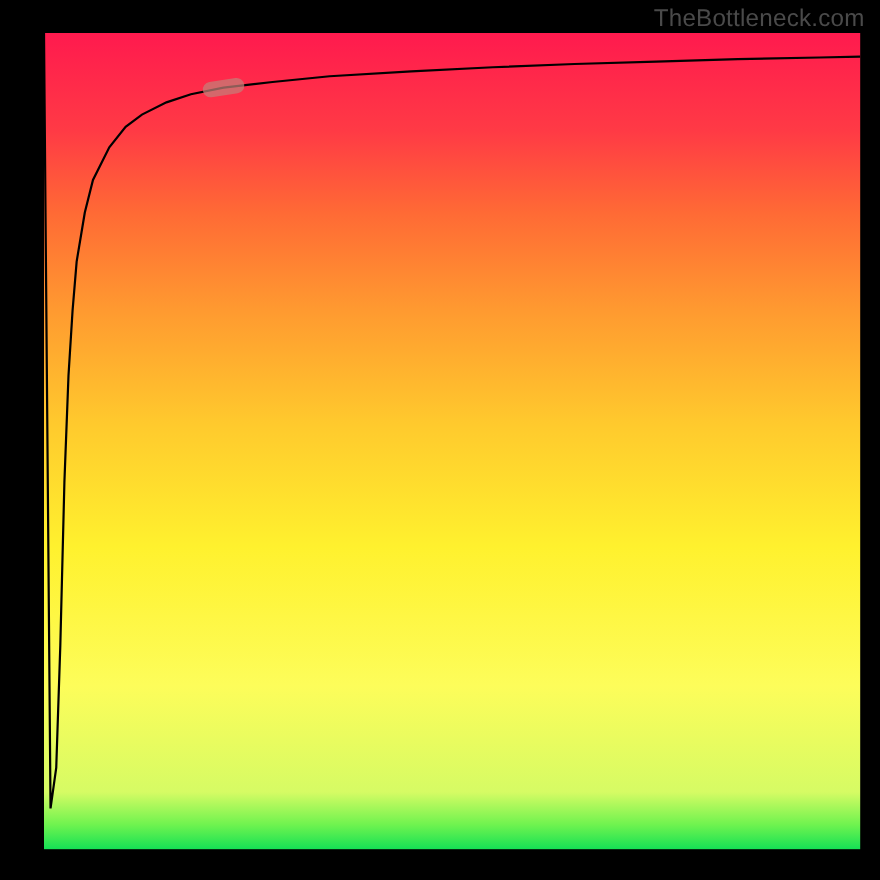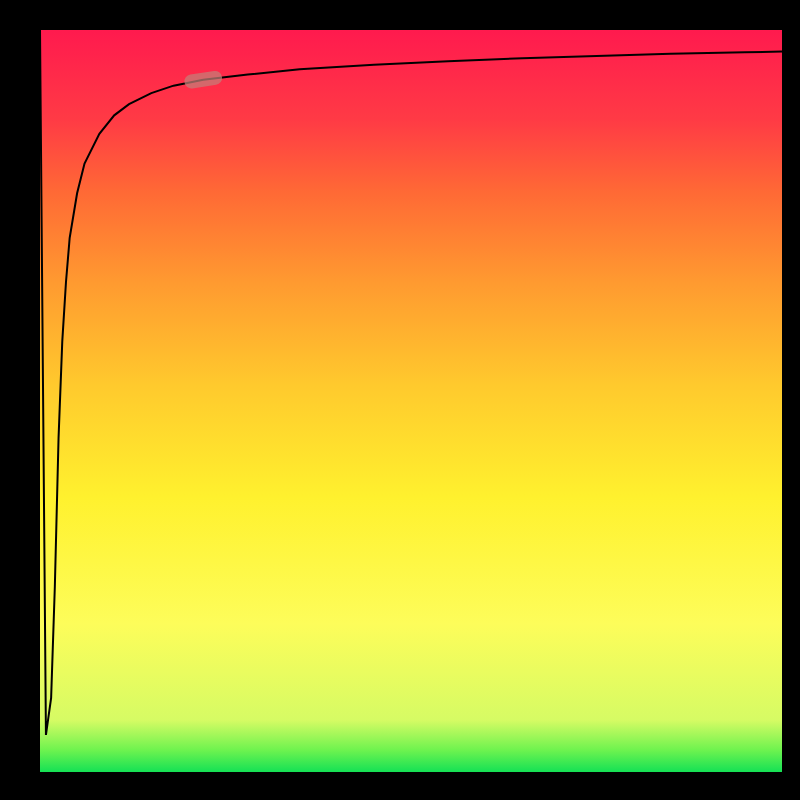--- a/index.html
+++ b/index.html
@@ -62,20 +62,21 @@
   }
   .marker-pill {
     fill: #c47f78;
     opacity: 0.72;
   }
 </style>
 </head>
 <body>
 
 <div class="frame">
+  <div class="watermark">TheBottleneck.com</div>
 
   <div class="plot-area">
     <svg class="curve-layer" viewBox="0 0 742 742" preserveAspectRatio="none">
       <path id="bottleneck-curve" class="curve-path" d="M0.00 0.00 L5.94 704.90 L11.13 667.80 L14.84 556.50 L18.55 408.10 L22.26 311.64 L25.97 252.28 L29.68 207.76 L37.10 163.24 L44.52 133.56 L59.36 103.88 L74.20 85.33 L89.04 74.20 L111.30 63.07 L133.56 55.65 L163.24 49.71 L207.76 44.52 L259.70 39.33 L333.90 34.87 L408.10 31.16 L482.30 28.20 L556.50 25.97 L630.70 23.74 L704.90 22.26 L742.00 21.52"></path>
       <g id="marker-group" transform="translate(163.24 49.71) rotate(-8.53)">
           <rect x="-19" y="-7" width="38" height="14" rx="7" class="marker-pill"></rect>
         </g>
     </svg>
   </div>
 </div>

